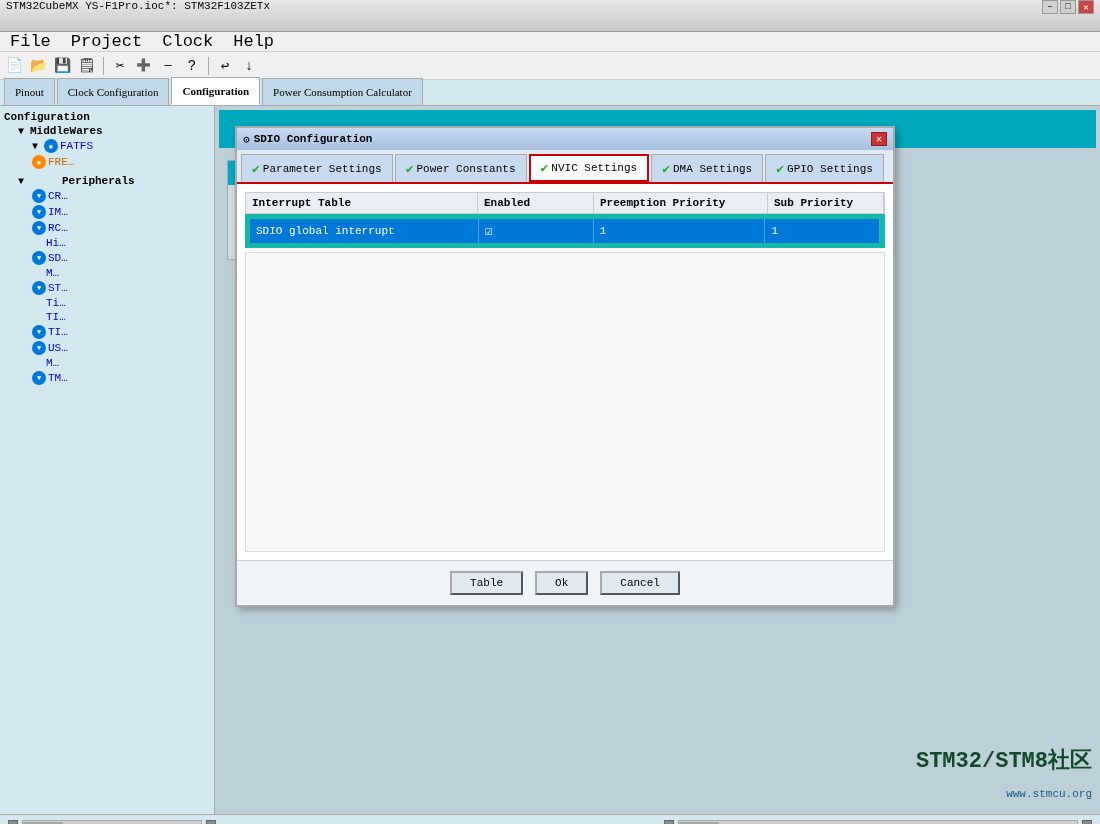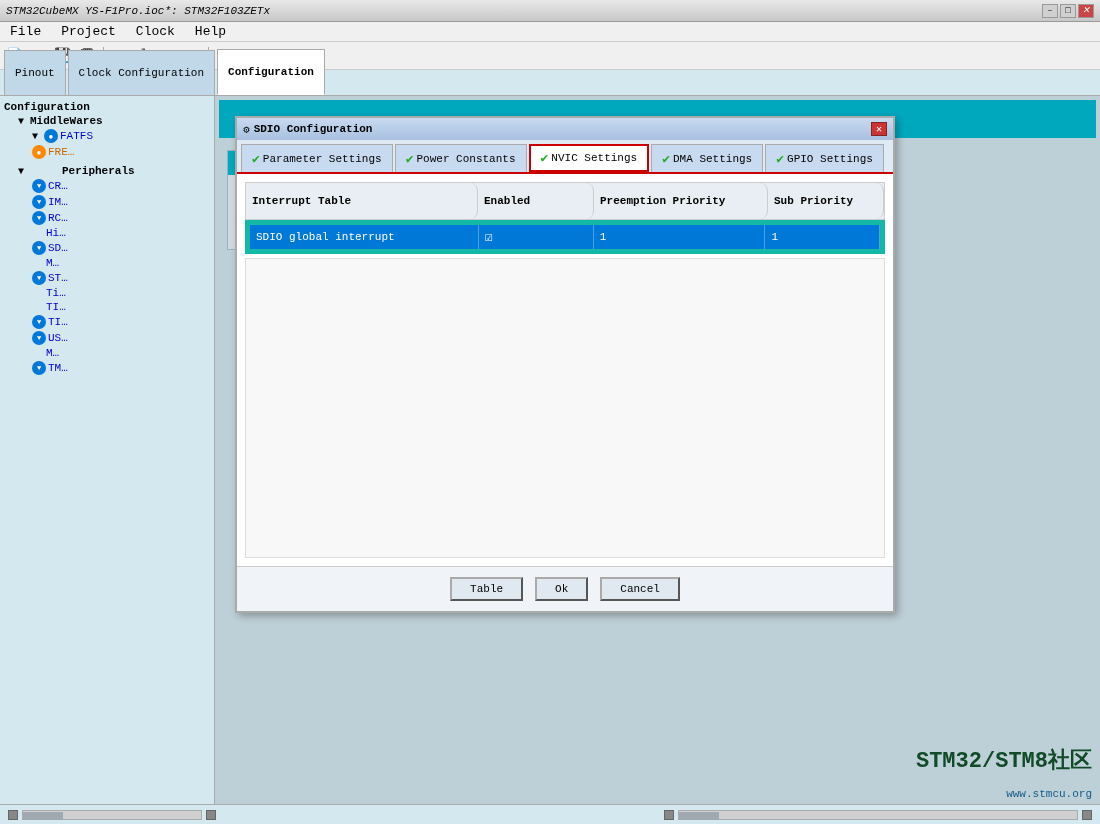--- a/index.html
+++ b/index.html
@@ -1,43 +1,42 @@
 <!DOCTYPE html>
 <html><head>
   <meta charset="utf-8">
   <style>
     * { box-sizing: border-box; margin: 0; padding: 0; }
     body { font-family: 'Courier New', Courier, monospace; font-size: 11px; background: #d4e8f0; width: 1100px; height: 824px; overflow: hidden; }
 
     
     .title-bar {
       background: linear-gradient(to bottom, #e8e8e8, #c8c8c8);
-      height: 22px;
-      display: flex;
-      align-items: center;
+      height: 32px;
+      display: flex;
+      align-items: flex-start;
       justify-content: space-between;
       padding: 0 6px;
       border-bottom: 1px solid #999;
-      font-style: italic;
     }
     .title-bar-text { font-size: 11px; color: #000; }
     .title-bar-controls { display: flex; gap: 2px; }
     .title-bar-btn { width: 16px; height: 14px; border: 1px solid #999; background: #d0d0d0; font-size: 9px; display: flex; align-items: center; justify-content: center; cursor: pointer; }
 
     
     .menu-bar {
       background: #f0f0f0;
       height: 20px;
       display: flex;
       align-items: center;
       padding: 0 4px;
       border-bottom: 1px solid #ccc;
       gap: 8px;
     }
-    .menu-item { font-size: 13px; padding: 2px 6px; cursor: pointer; }
+    .menu-item { font-size: 17px; padding: 2px 6px; cursor: pointer; }
 
     
     .toolbar {
       background: #f0f0f0;
       height: 28px;
       display: flex;
       align-items: center;
       padding: 0 4px;
       border-bottom: 1px solid #ccc;
       gap: 2px;
@@ -48,27 +47,28 @@
     
     .tabs-row {
       background: #d4e8f0;
       height: 26px;
       display: flex;
       align-items: flex-end;
       padding: 0 4px;
       border-bottom: 1px solid #aaa;
     }
     .tab {
-      padding: 16px 10px;
+      padding: 7px 10px;
       border: 1px solid #aaa;
       border-bottom: none;
       background: #c0d8e8;
       font-size: 11px;
       cursor: pointer;
       margin-right: 2px;
+      font-family: Liberation Serif, serif;
     }
     .tab.active {
       background: #fff;
       border-bottom: 1px solid #fff;
       font-weight: bold;
     }
 
     
     .main-content {
       display: flex;
@@ -211,23 +211,22 @@
     }
     .table-header {
       display: grid;
       grid-template-columns: 2fr 1fr 1.5fr 1fr;
       background: #e8eef4;
       border: 1px solid #ccc;
       font-size: 11px;
       font-weight: bold;
     }
     .table-header-cell {
-      padding: 12px 6px;
+      padding: 4px 6px;
       border-right: 1px solid #ccc;
-      border-radius: 8px;
     }
     .table-row-selected {
       display: grid;
       grid-template-columns: 2fr 1fr 1.5fr 1fr;
       background: #0078d7;
       color: #fff;
       border: 5px solid #14b8a6;
     }
     .table-cell {
       padding: 4px 6px;
@@ -309,20 +308,21 @@
   <div class="toolbar-btn">?</div>
   <div class="toolbar-sep"></div>
   <div class="toolbar-btn">↩</div>
   <div class="toolbar-btn">↓</div>
 </div>
 
 <div class="tabs-row">
   <div class="tab">Pinout</div>
   <div class="tab">Clock Configuration</div>
   <div class="tab active">Configuration</div>
+  <div class="tab">Power Consumption Calculator</div>
 </div>
 
 <div class="main-content">
 
   <div class="left-panel">
     <div class="tree-item">
       <span style="font-weight:bold; color:#000;">Configuration</span>
     </div>
     <div class="tree-item tree-indent-1">
       <div class="tree-node">

